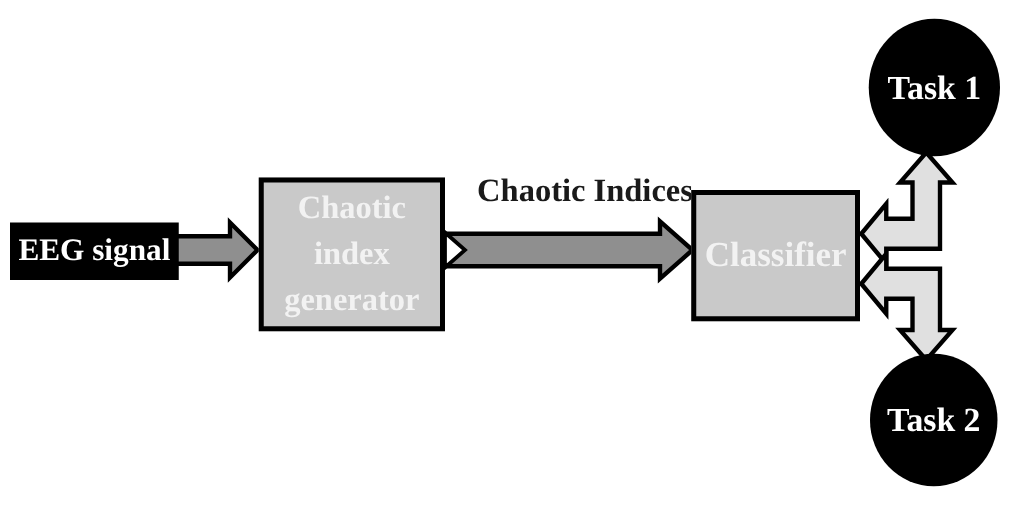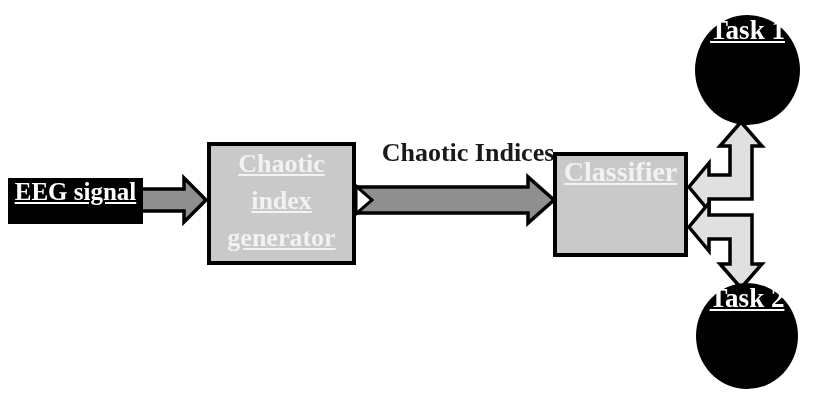--- a/index.html
+++ b/index.html
@@ -16,26 +16,25 @@
     overflow: hidden;
   }
   .layer {
     position: absolute;
     left: 0;
     top: 0;
   }
   .node {
     position: absolute;
     display: flex;
-    align-items: flex-start;
+    align-items: center;
     justify-content: center;
     text-align: center;
     font-weight: bold;
     box-sizing: border-box;
-    text-decoration: underline;
   }
   .node-black {
     background: #000000;
     color: #ffffff;
   }
   .node-gray {
     background: #c9c9c9;
     border: 4px solid #000000;
     color: #f2f2f2;
   }

